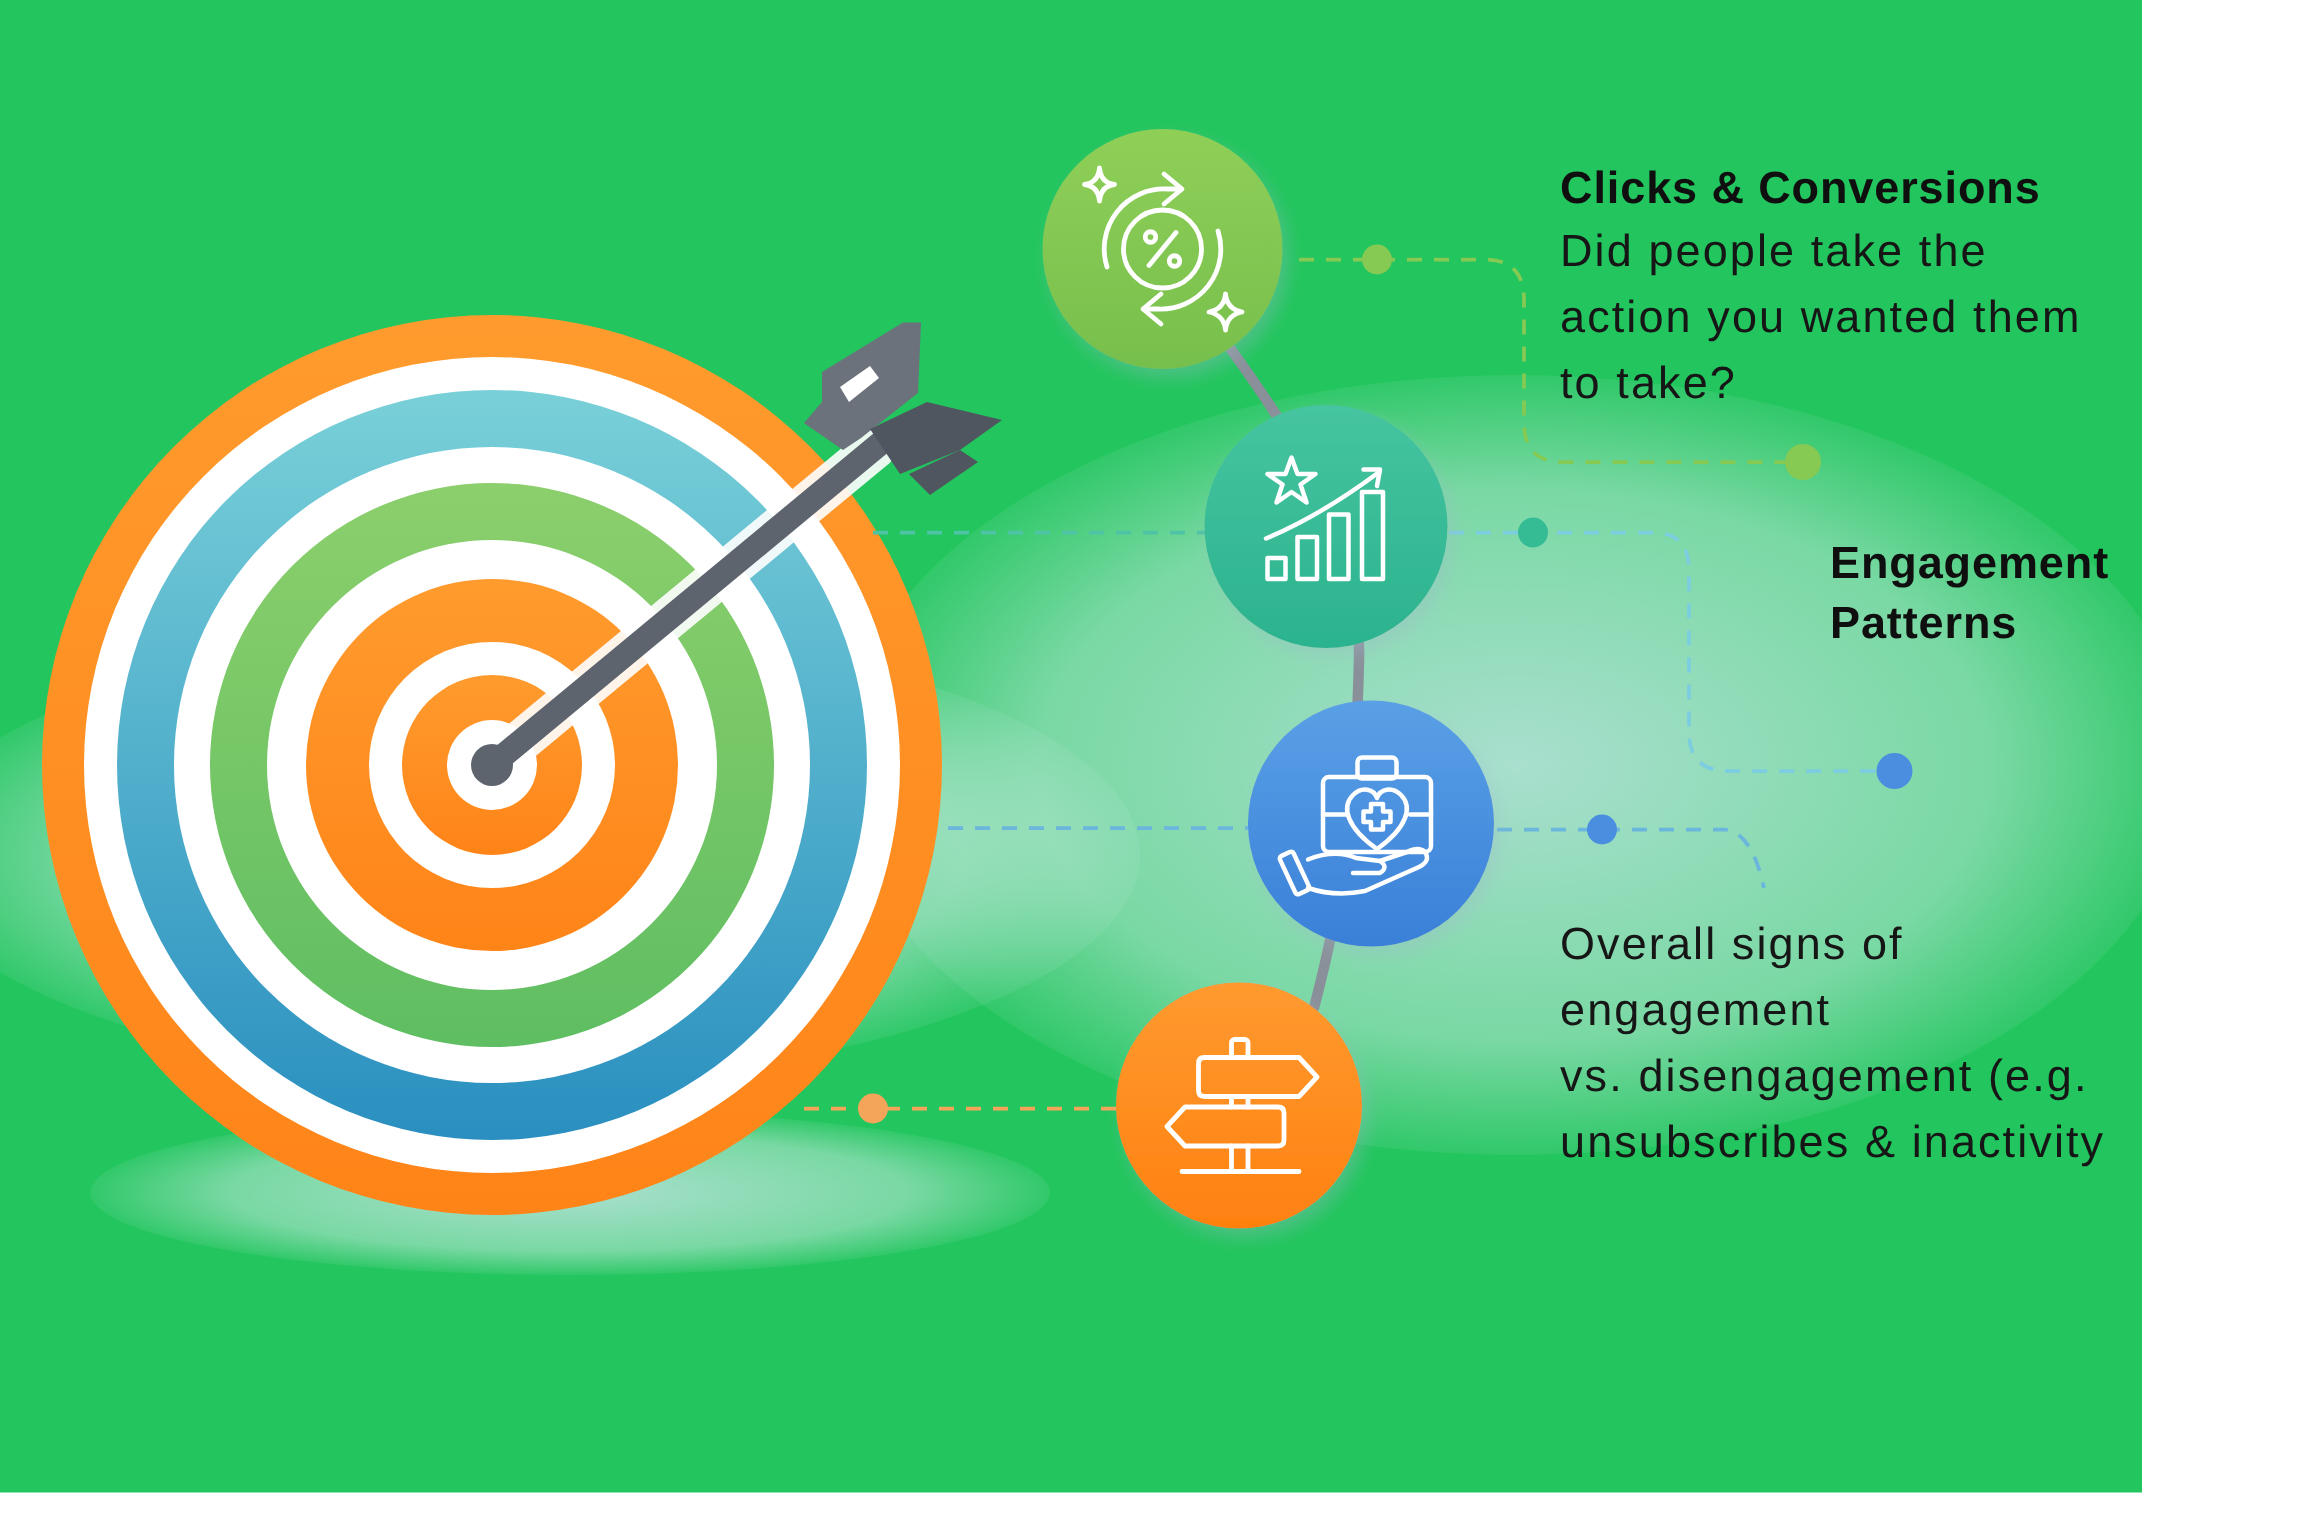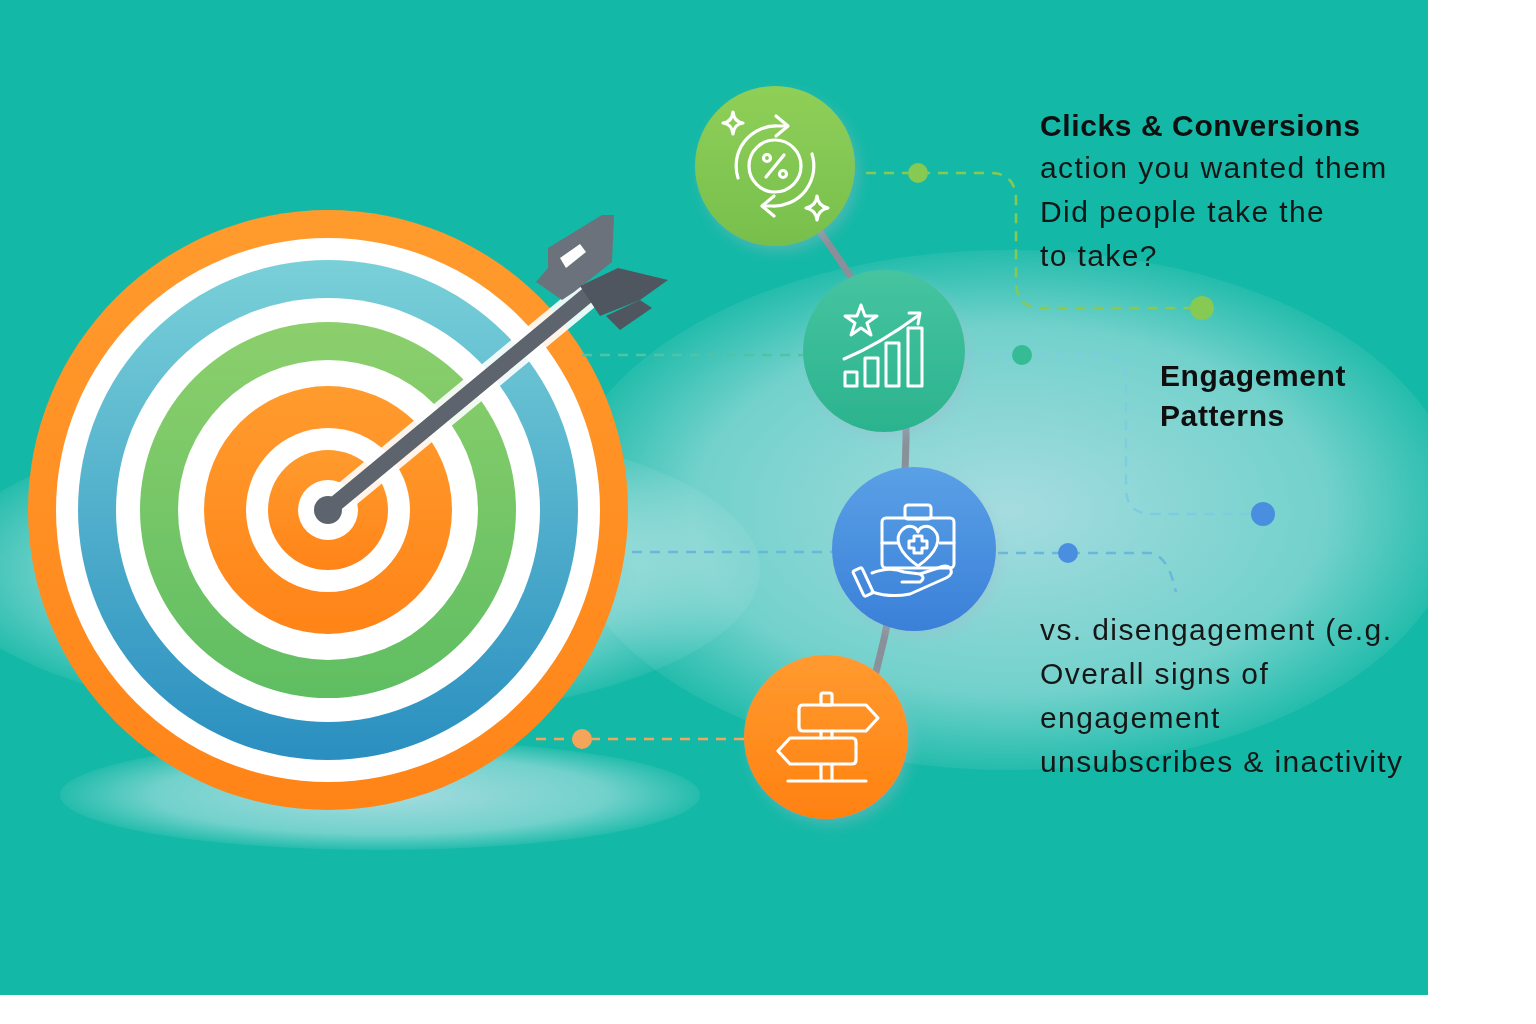--- a/index.html
+++ b/index.html
@@ -4,21 +4,21 @@
   <style>
     html, body { margin: 0; padding: 0; }
     body {
       width: 1536px; height: 1024px; position: relative; overflow: hidden;
       background: #ffffff;
       font-family: "Liberation Sans", "DejaVu Sans", sans-serif;
       color: #111111;
     }
     .canvas {
       position: absolute; left: 0; top: 0; width: 1428px; height: 995px;
-      background: #14b8a6; overflow: hidden;
+      background: #22c55e; overflow: hidden;
     }
     .haze {
       position: absolute; border-radius: 50%;
       background: radial-gradient(ellipse at center, rgba(214,232,244,0.75) 0%, rgba(228,240,248,0.45) 50%, rgba(252,249,252,0) 75%);
     }
     svg.art { position: absolute; left: 0; top: 0; }
     .textblock { position: absolute; }
     .textblock .title {
       font-weight: bold; font-size: 30px; line-height: 40px; letter-spacing: 0.6px; color: #0f0f0f;
     }
@@ -172,30 +172,30 @@
       <line x1="832" y1="731" x2="832" y2="738"></line>
       <path d="M 790 738 L 852 738 Q 856 738 856 742 L 856 760 Q 856 764 852 764 L 790 764 L 778 751 Z"></path>
       <line x1="821" y1="764" x2="821" y2="780"></line>
       <line x1="832" y1="764" x2="832" y2="780"></line>
       <line x1="788" y1="781" x2="866" y2="781"></line>
     </g>
   </svg>
 
   <div class="textblock" style="left:1040px; top:106px;">
     <div class="title">Clicks &amp; Conversions</div>
+    <div class="desc">Did people take the</div>
     <div class="desc">action you wanted them</div>
-    <div class="desc">Did people take the</div>
     <div class="desc">to take?</div>
   </div>
 
-  <div class="textblock" style="left:1160px; top:356px;">
+  <div class="textblock" style="left:1220px; top:356px;">
     <div class="title">Engagement Patterns</div>
   </div>
 
   <div class="textblock" style="left:1040px; top:608px;">
+    <div class="desc">Overall signs of engagement</div>
     <div class="desc">vs. disengagement (e.g.</div>
-    <div class="desc">Overall signs of engagement</div>
     <div class="desc">unsubscribes &amp; inactivity</div>
   </div>
 
   <div class="textblock" style="left:826px; top:833px;">
   </div>
 </div>
 
 </body></html>

